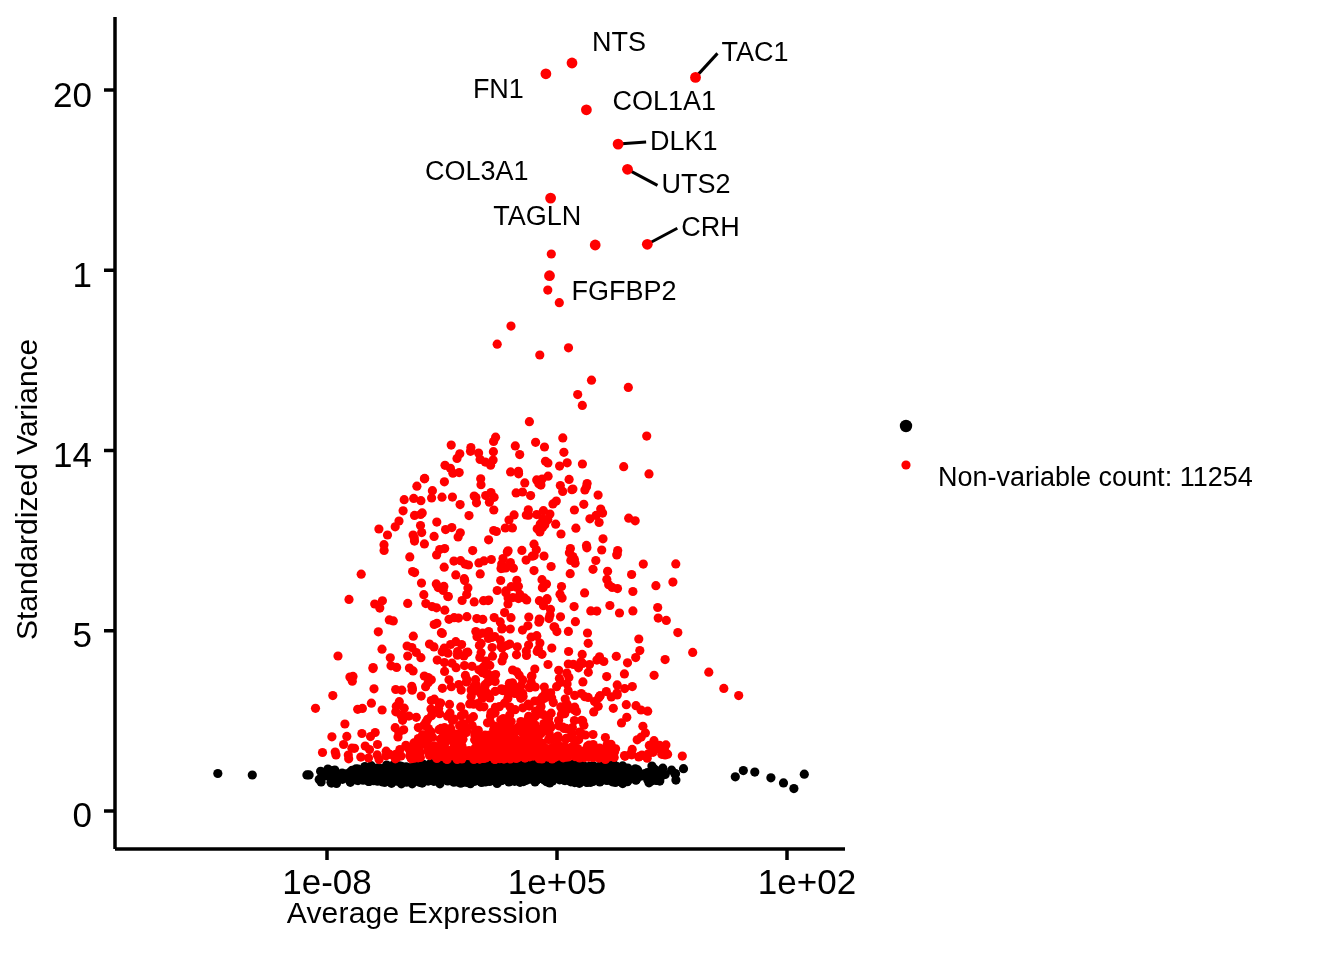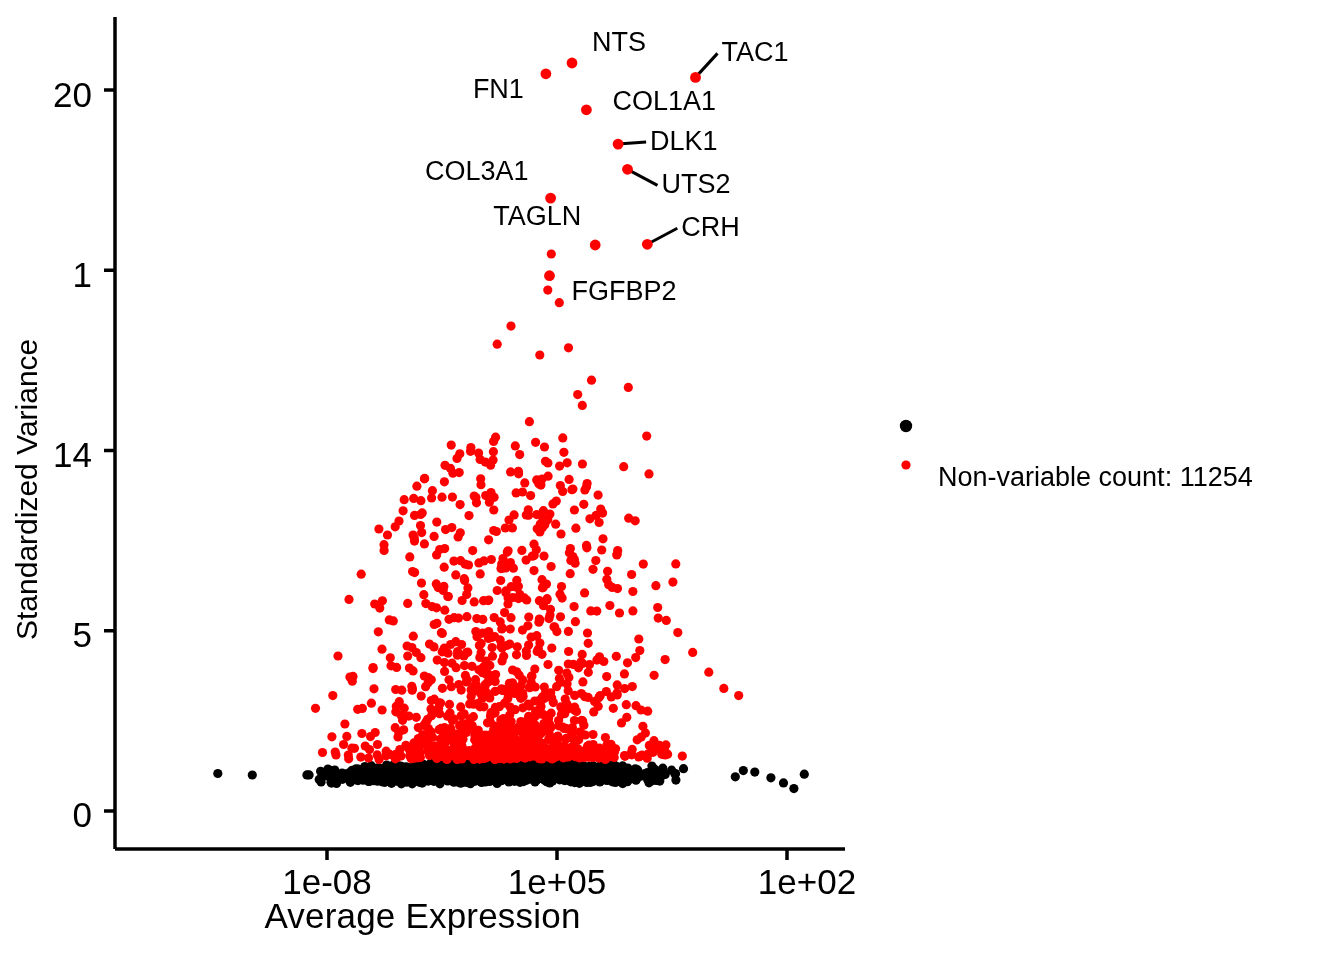--- a/index.html
+++ b/index.html
@@ -1,19 +1,19 @@
 <!DOCTYPE html>
 <html><head>
 <meta charset="utf-8">
 <style>
   html,body{margin:0;padding:0;background:#ffffff;}
   body{width:1344px;height:960px;font-family:"Liberation Sans",sans-serif;overflow:hidden;}
   #root{position:relative;width:1344px;height:960px;background:#fff;}
 
-  .axis-title{position:absolute;color:#000;font-size:35px;letter-spacing:.2px;white-space:nowrap;}
+  .axis-title{position:absolute;color:#000;font-size:30px;letter-spacing:.2px;white-space:nowrap;}
   #x-title{left:0;top:896px;width:845px;text-align:center;}
   #y-title-inner{position:absolute;left:10px;top:640px;transform:rotate(-90deg);transform-origin:left top;font-size:30px;}
 
   .tick-label{position:absolute;font-size:35px;color:#000;white-space:nowrap;}
   .ytick-label{text-align:right;}
   .xtick-label{text-align:center;}
 
   .legend-label{position:absolute;font-size:27px;color:#000;white-space:nowrap;}
 
   svg{position:absolute;left:0;top:0;}

